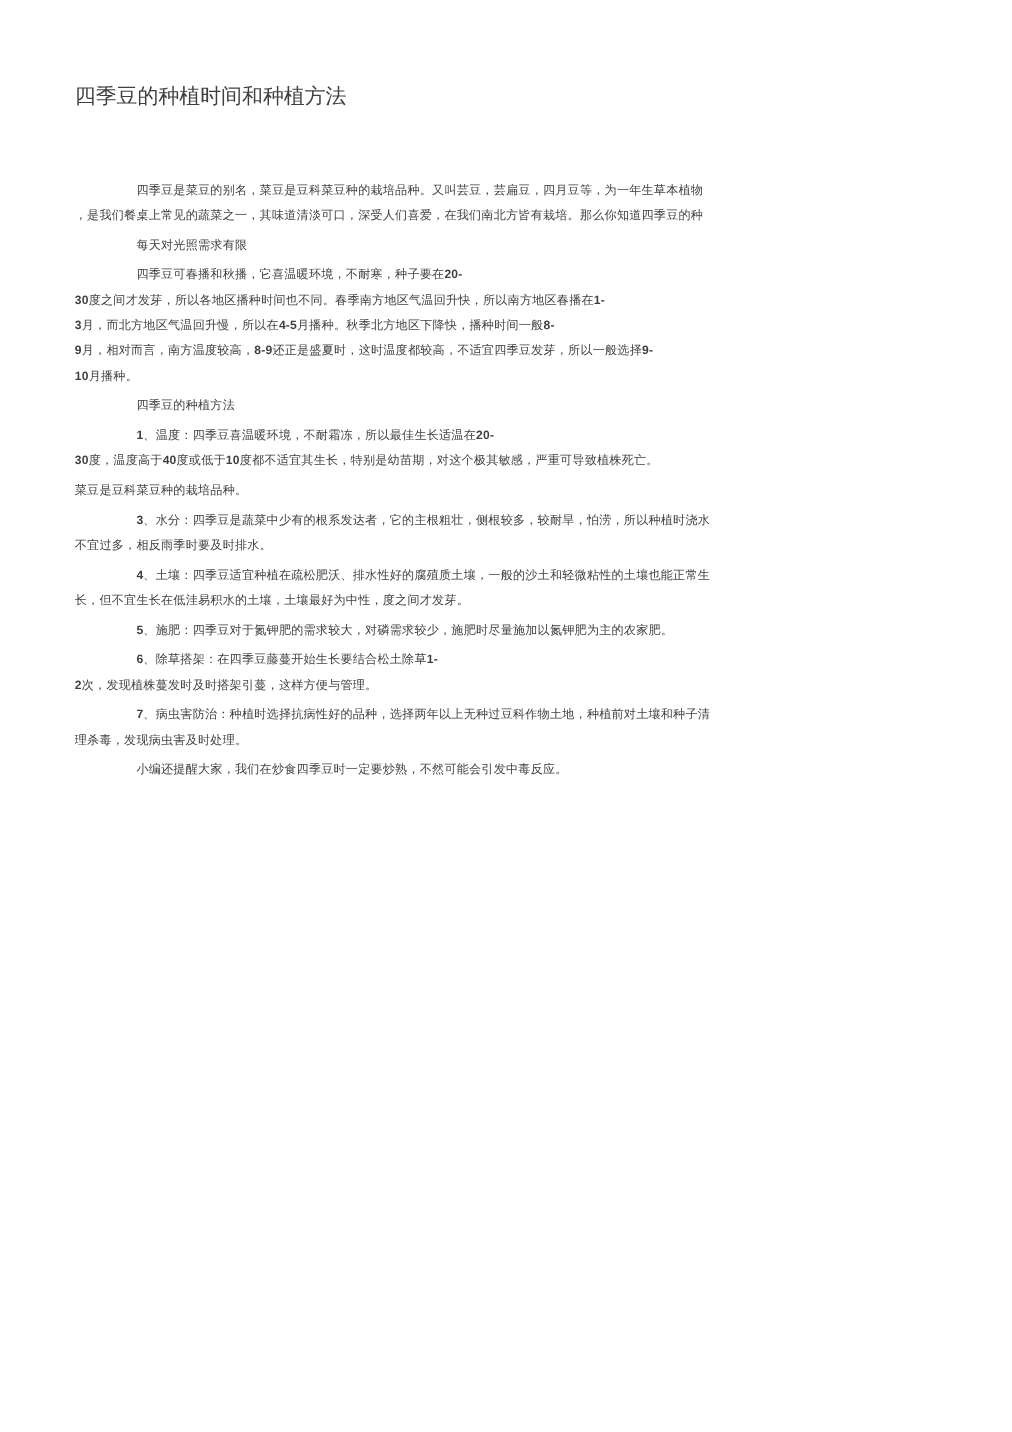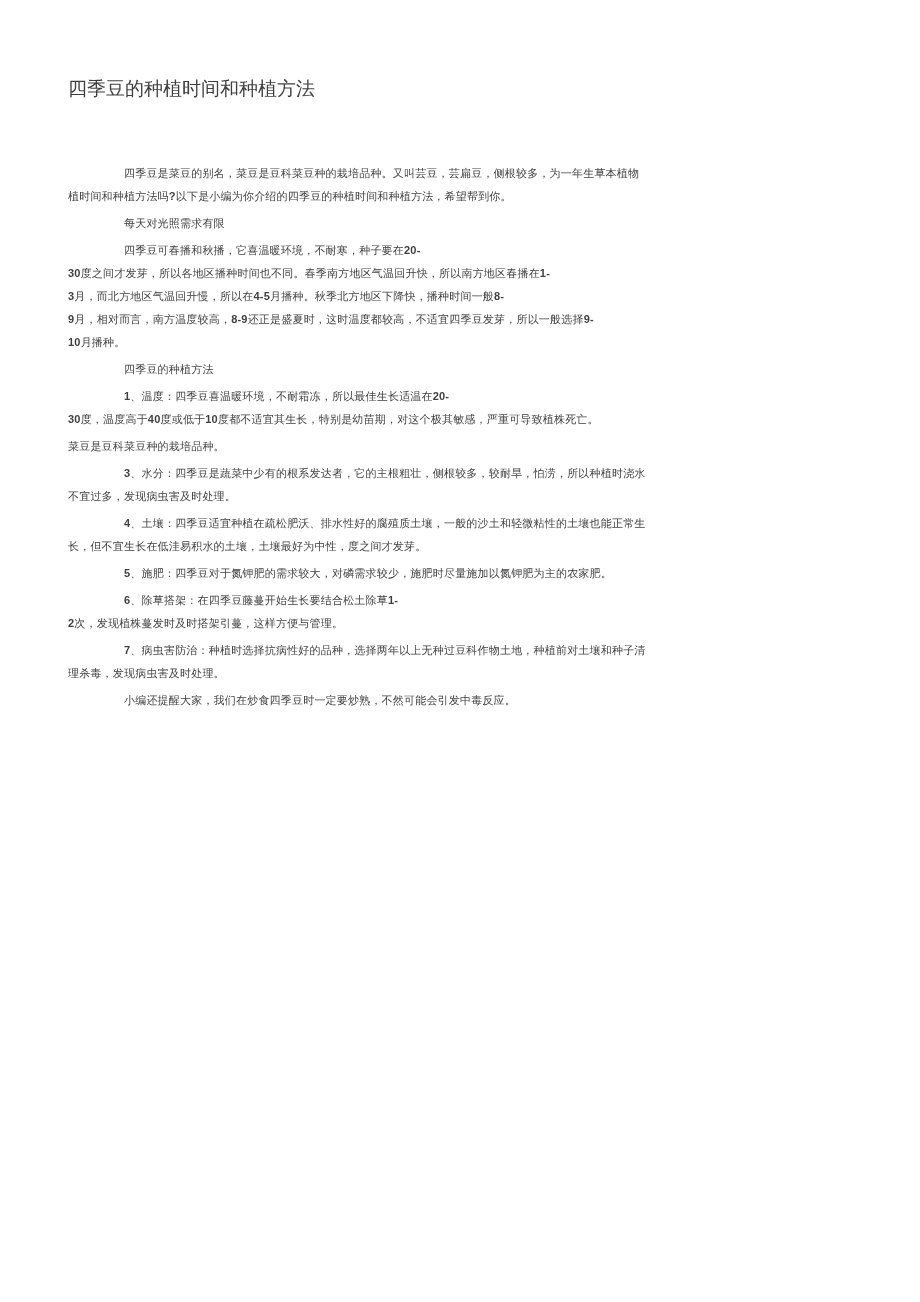--- a/index.html
+++ b/index.html
@@ -50,22 +50,22 @@
     font-family: "Liberation Sans", sans-serif;
   }
 </style>
 </head>
 <body>
 
 <div class="page">
   <div class="doc-title">四季豆的种植时间和种植方法</div>
   <div class="doc-body">
       <div class="para body">
-        <div class="line first">四季豆是菜豆的别名，菜豆是豆科菜豆种的栽培品种。又叫芸豆，芸扁豆，侧根较多，为一年生草本植物</div>
-        <div class="line">植时间和种植方法吗<span class="num">?</span>以下是小编为你介绍的四季豆的种植时间和种植方法，希望帮到你。</div>
+        <div class="line first">四季豆是菜豆的别名，菜豆是豆科菜豆种的栽培品种。又叫芸豆，芸扁豆，四月豆等，为一年生草本植物</div>
+        <div class="line">，是我们餐桌上常见的蔬菜之一，其味道清淡可口，深受人们喜爱，在我们南北方皆有栽培。那么你知道四季豆的种</div>
       </div>
       <div class="para heading">
         <div class="line first">每天对光照需求有限</div>
       </div>
       <div class="para body">
         <div class="line first">四季豆可春播和秋播，它喜温暖环境，不耐寒，种子要在<span class="num">20-</span></div>
         <div class="line"><span class="num">30</span>度之间才发芽，所以各地区播种时间也不同。春季南方地区气温回升快，所以南方地区春播在<span class="num">1-</span></div>
         <div class="line"><span class="num">3</span>月，而北方地区气温回升慢，所以在<span class="num">4-5</span>月播种。秋季北方地区下降快，播种时间一般<span class="num">8-</span></div>
         <div class="line"><span class="num">9</span>月，相对而言，南方温度较高，<span class="num">8-9</span>还正是盛夏时，这时温度都较高，不适宜四季豆发芽，所以一般选择<span class="num">9-</span></div>
         <div class="line"><span class="num">10</span>月播种。</div>
@@ -75,21 +75,21 @@
       </div>
       <div class="para body">
         <div class="line first"><span class="num">1</span>、温度：四季豆喜温暖环境，不耐霜冻，所以最佳生长适温在<span class="num">20-</span></div>
         <div class="line"><span class="num">30</span>度，温度高于<span class="num">40</span>度或低于<span class="num">10</span>度都不适宜其生长，特别是幼苗期，对这个极其敏感，严重可导致植株死亡。</div>
       </div>
       <div class="para body">
         <div class="line">菜豆是豆科菜豆种的栽培品种。</div>
       </div>
       <div class="para body">
         <div class="line first"><span class="num">3</span>、水分：四季豆是蔬菜中少有的根系发达者，它的主根粗壮，侧根较多，较耐旱，怕涝，所以种植时浇水</div>
-        <div class="line">不宜过多，发现病虫害及时处理。</div>
+        <div class="line">不宜过多，相反雨季时要及时排水。</div>
       </div>
       <div class="para body">
         <div class="line first"><span class="num">4</span>、土壤：四季豆适宜种植在疏松肥沃、排水性好的腐殖质土壤，一般的沙土和轻微粘性的土壤也能正常生</div>
         <div class="line">长，但不宜生长在低洼易积水的土壤，土壤最好为中性，度之间才发芽。</div>
       </div>
       <div class="para body">
         <div class="line first"><span class="num">5</span>、施肥：四季豆对于氮钾肥的需求较大，对磷需求较少，施肥时尽量施加以氮钾肥为主的农家肥。</div>
       </div>
       <div class="para body">
         <div class="line first"><span class="num">6</span>、除草搭架：在四季豆藤蔓开始生长要结合松土除草<span class="num">1-</span></div>

